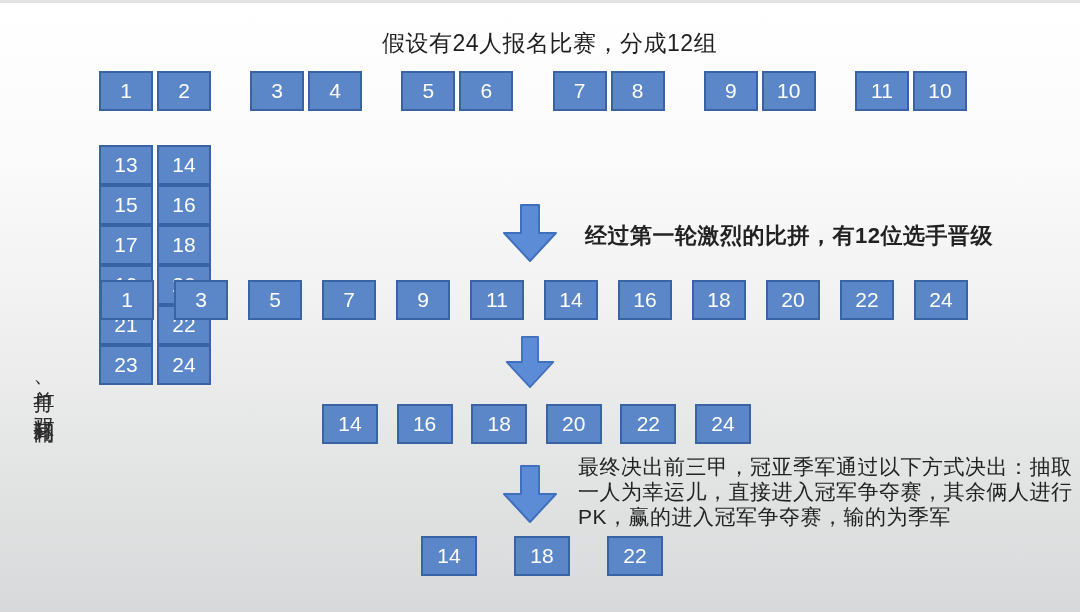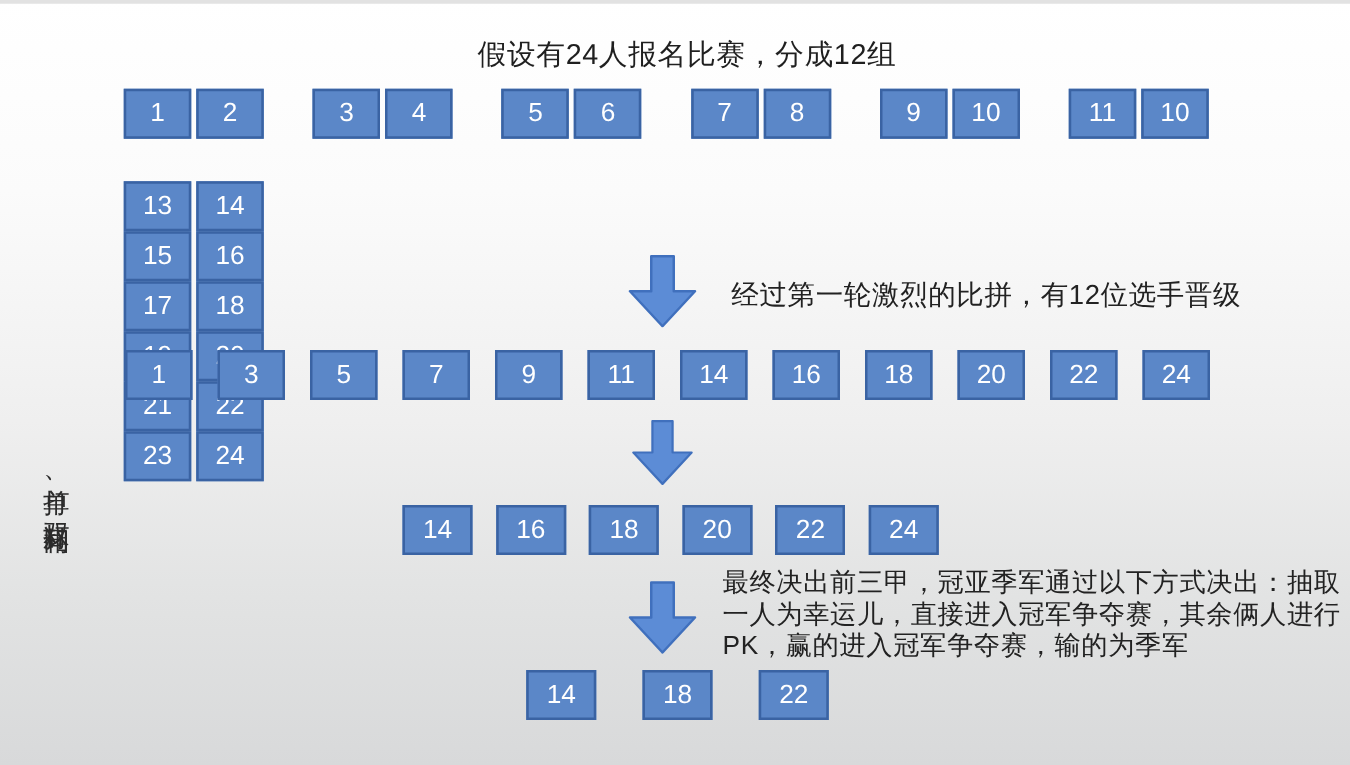--- a/index.html
+++ b/index.html
@@ -66,21 +66,21 @@
   .arrow-1 { left: 502px; top: 204px; }
   .arrow-2 { left: 504px; top: 336px; }
   .arrow-3 { left: 502px; top: 462px; }
   .caption {
     position: absolute;
     font-size: 22px;
     color: #222222;
     white-space: nowrap;
     letter-spacing: 0.5px;
   }
-  .caption-1 { left: 585px; top: 221px; }
+  .caption-1 { left: 585px; top: 221px; font-weight: bold; }
   .caption-2 { left: 585px; top: 351px; }
   .caption-3 {
     left: 578px;
     top: 454px;
     font-size: 21px;
     line-height: 25px;
   }
   .caption-3 span { display: block; }
   .side-label {
     position: absolute;

